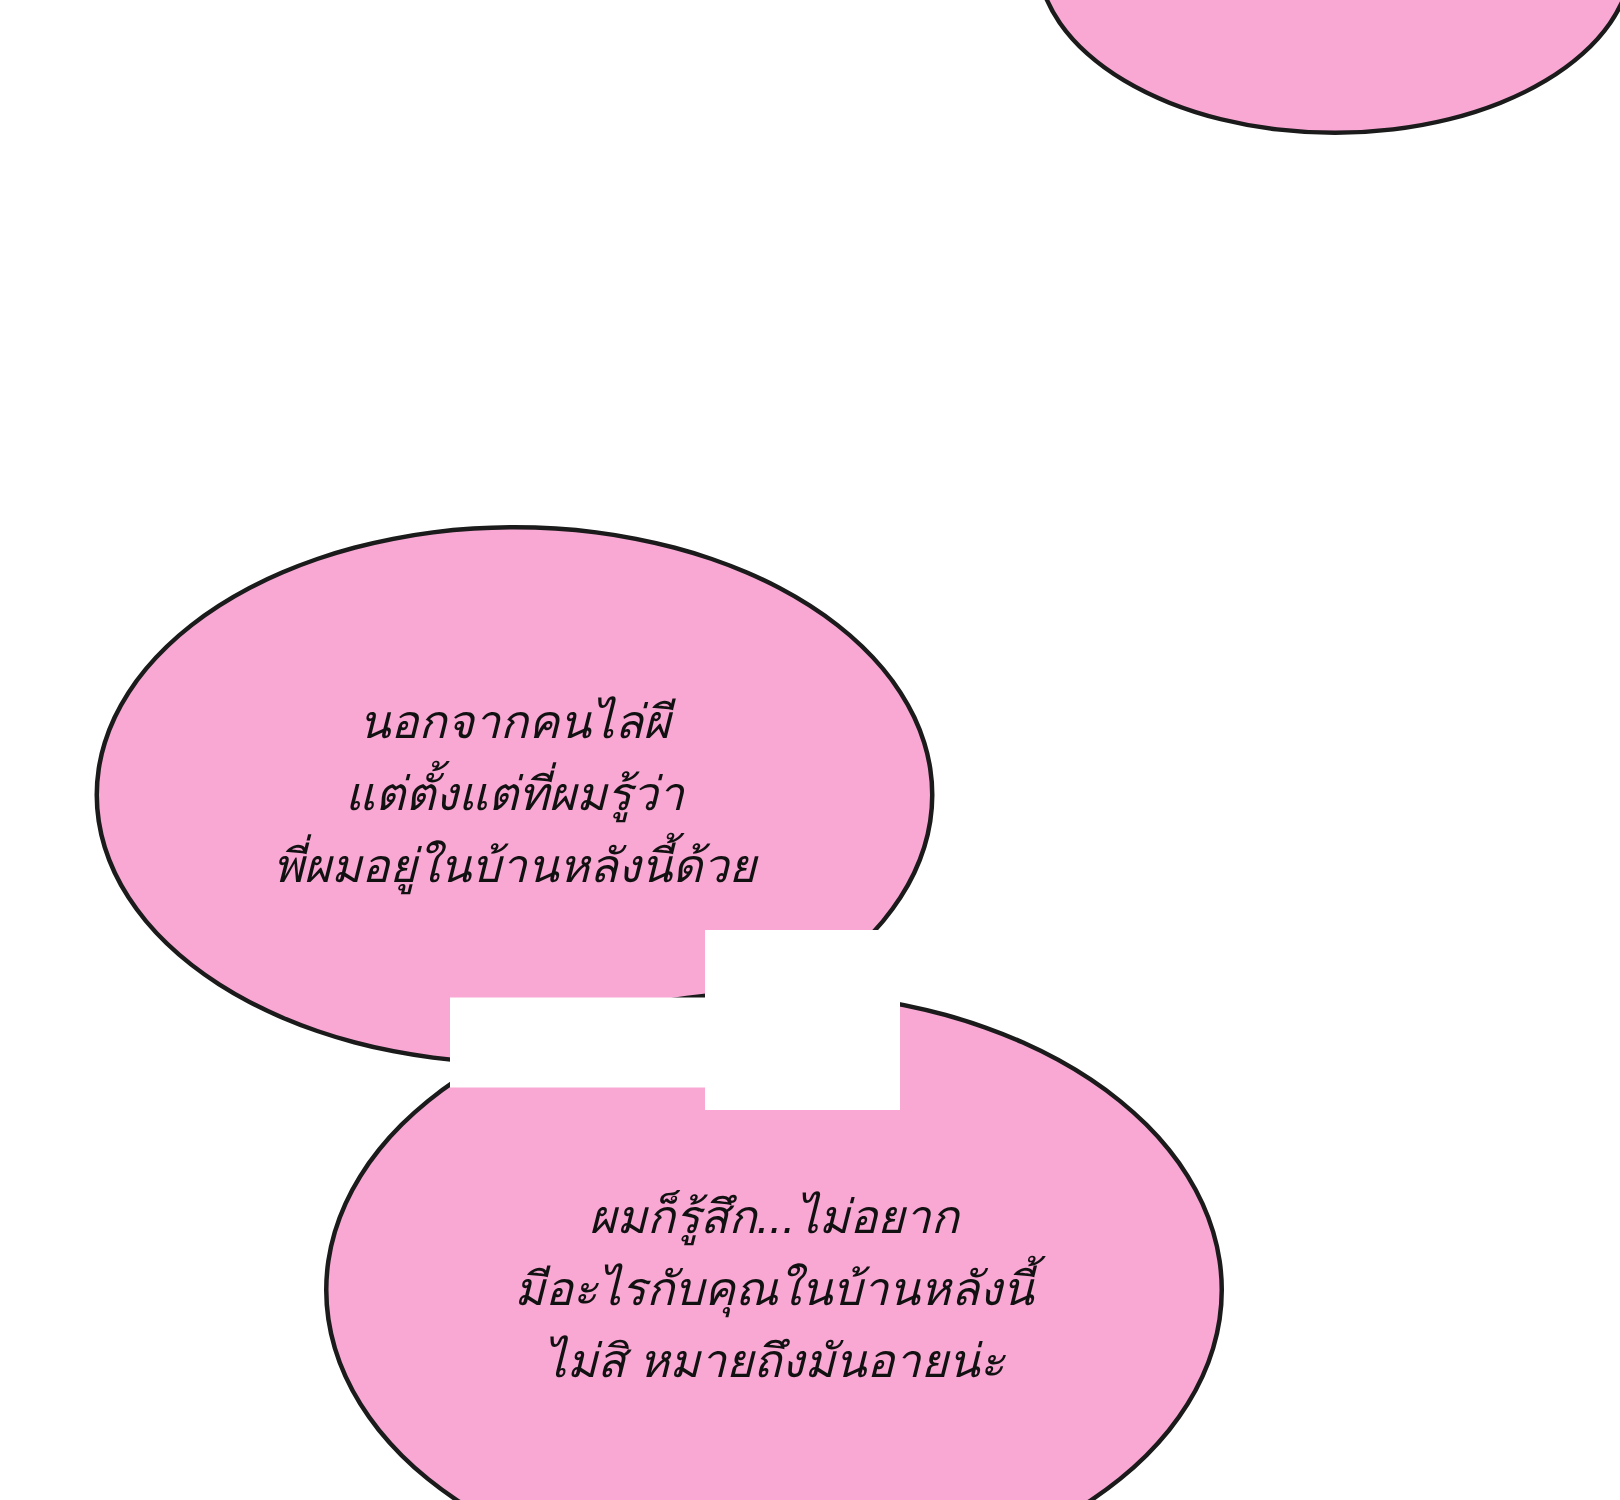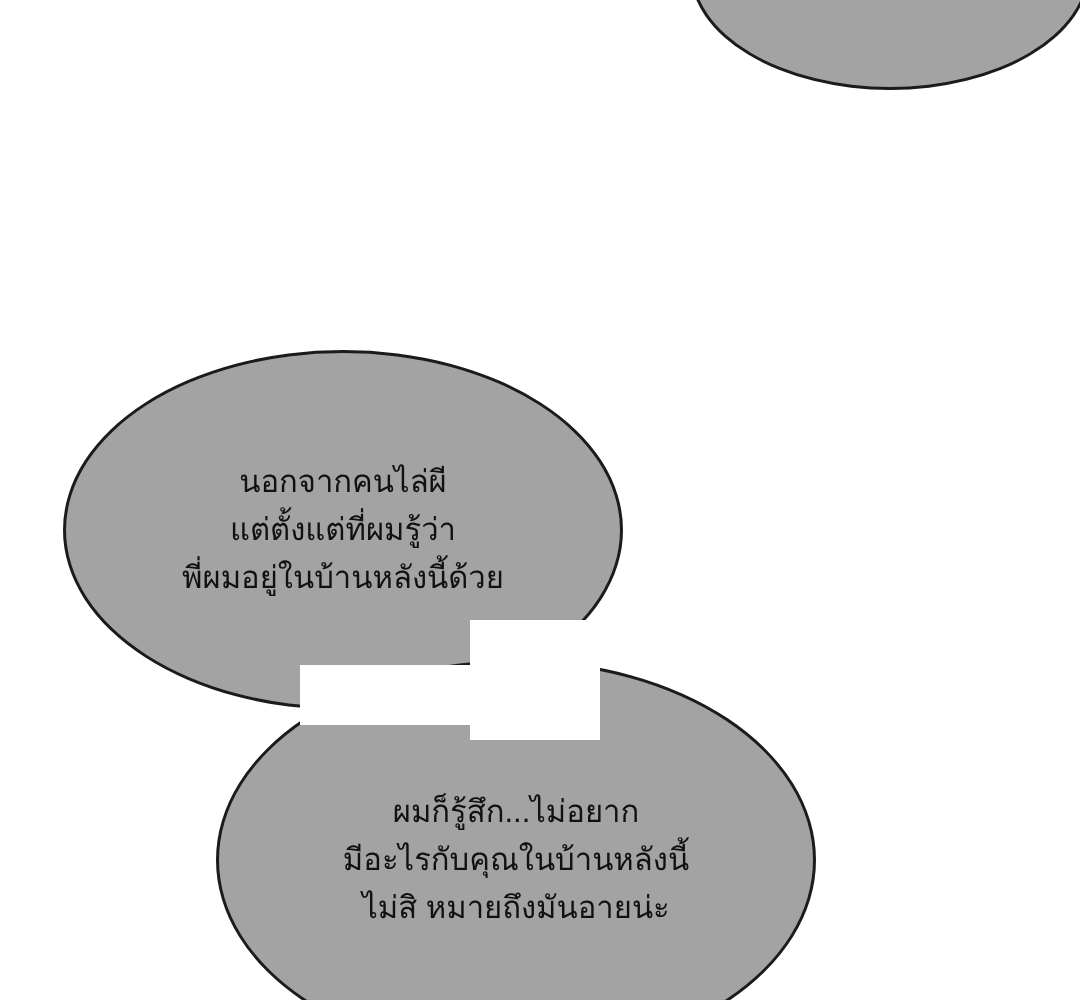--- a/index.html
+++ b/index.html
@@ -16,25 +16,26 @@
   }
   .page {
     position: absolute;
     inset: 0;
     background: #ffffff;
   }
   .bubble {
     position: absolute;
     box-sizing: border-box;
     border: 3px solid #1b1b1b;
-    background: #a3a3a3;
+    background: #f9a8d4;
     border-radius: 50%;
     display: flex;
     align-items: center;
     justify-content: center;
+    font-style: italic;
   }
   .bubble-text {
     text-align: center;
     color: #111111;
     font-size: 31px;
     line-height: 1.55;
     white-space: pre-line;
     padding: 0 12px;
   }
 

